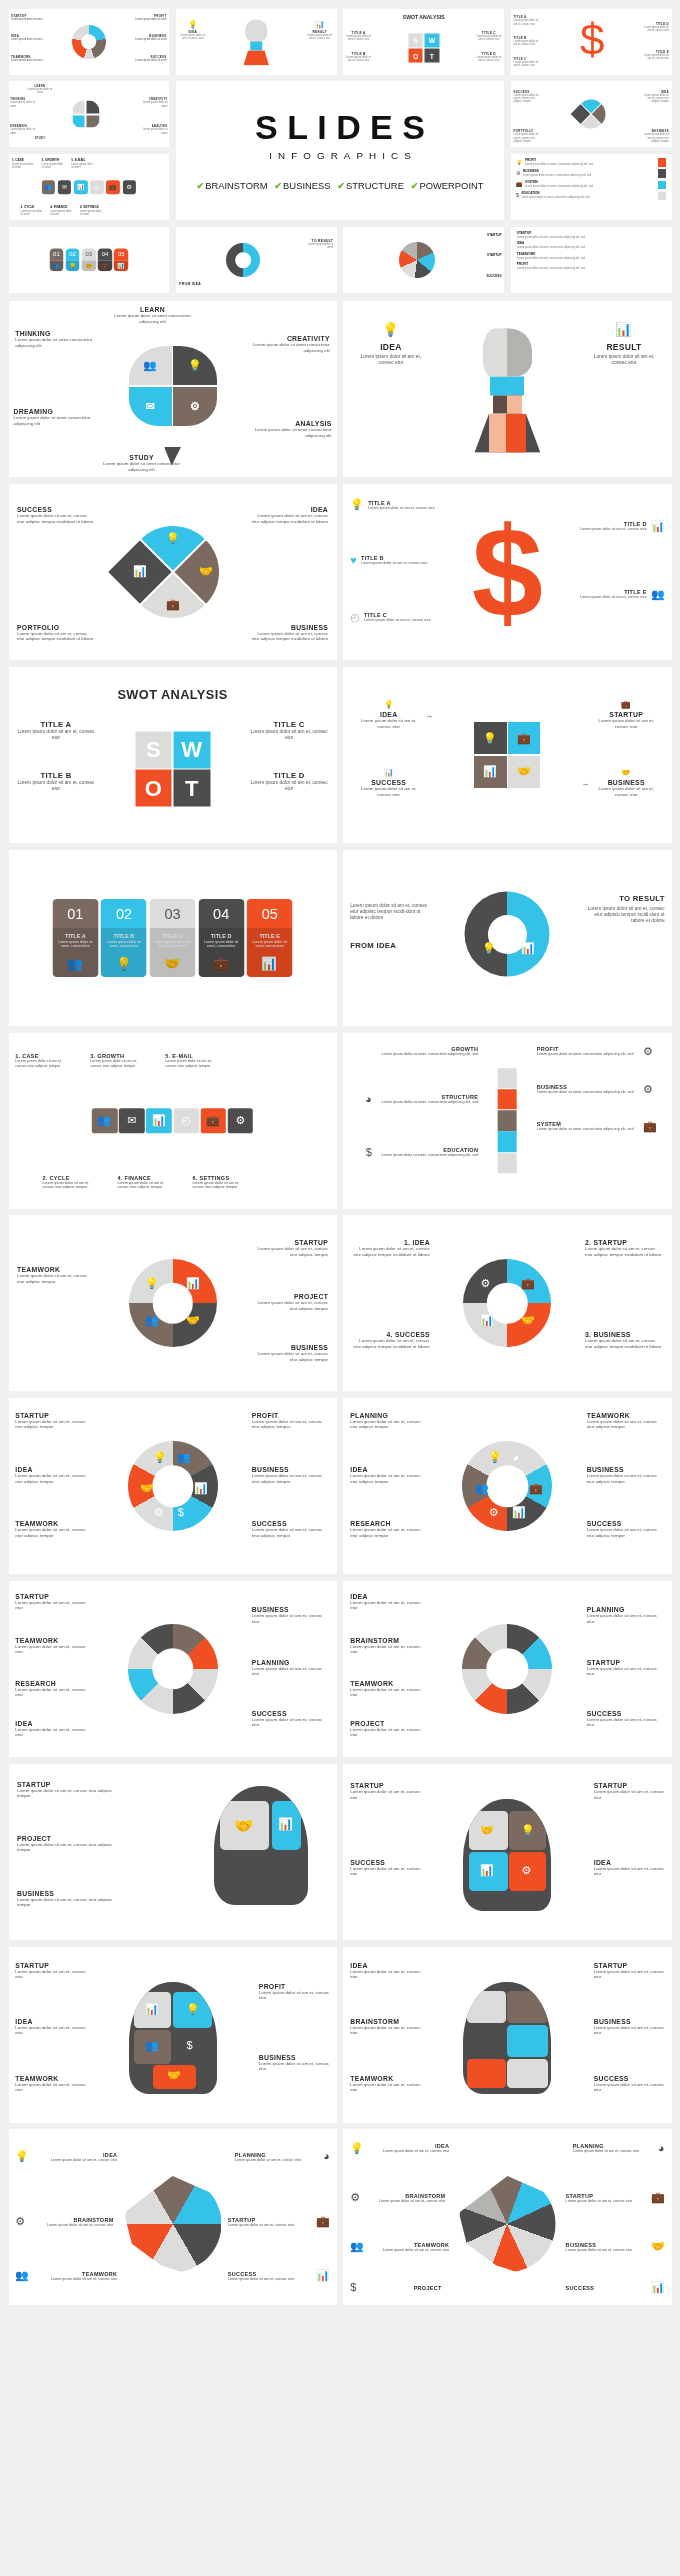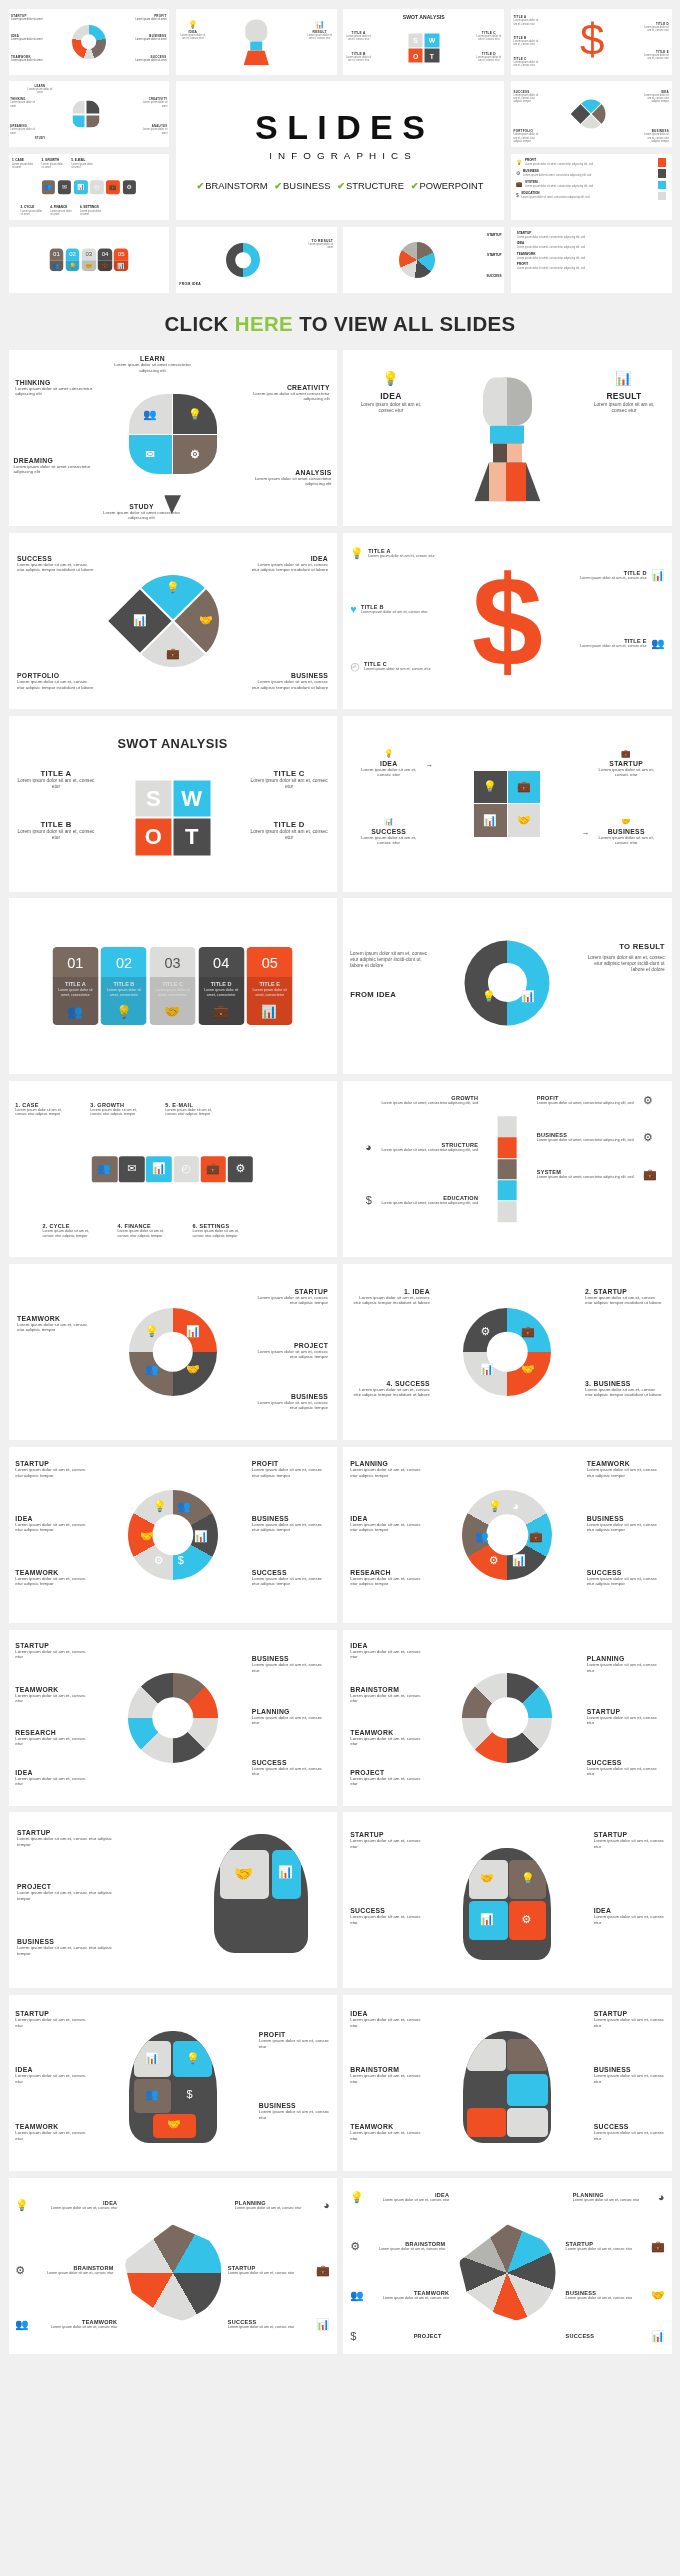--- a/index.html
+++ b/index.html
@@ -445,23 +445,20 @@
     <div class="card thumb" style="position:relative;padding:5.1px 6px">
       <div style="display:flex;flex-direction:column;gap:3.4px">
         <div class="tmini"><b>STARTUP</b><div>Lorem ipsum dolor sit amet, consectetur adipiscing elit, sed</div></div>
         <div class="tmini"><b>IDEA</b><div>Lorem ipsum dolor sit amet, consectetur adipiscing elit, sed</div></div>
         <div class="tmini"><b>TEAMWORK</b><div>Lorem ipsum dolor sit amet, consectetur adipiscing elit, sed</div></div>
         <div class="tmini"><b>PROFIT</b><div>Lorem ipsum dolor sit amet, consectetur adipiscing elit, sed</div></div>
       </div>
     </div>
   </div>
 
-  <div class="cta">
-    <span>CLICK </span><span class="hl">HERE</span><span> TO VIEW ALL SLIDES</span>
-  </div>
 
   <div class="slide-row">
     <div class="slide">
       <div class="center-abs sq4" style="width:88px;height:80px;border-radius:42% 42% 34% 34%;overflow:hidden;left:50%;top:48%">
         <div class="c-lgray">
             <span class="gi" style="color:#fff">👥</span>
           </div>
         <div class="c-dgray">
             <span class="gi" style="color:#fff">💡</span>
           </div>

